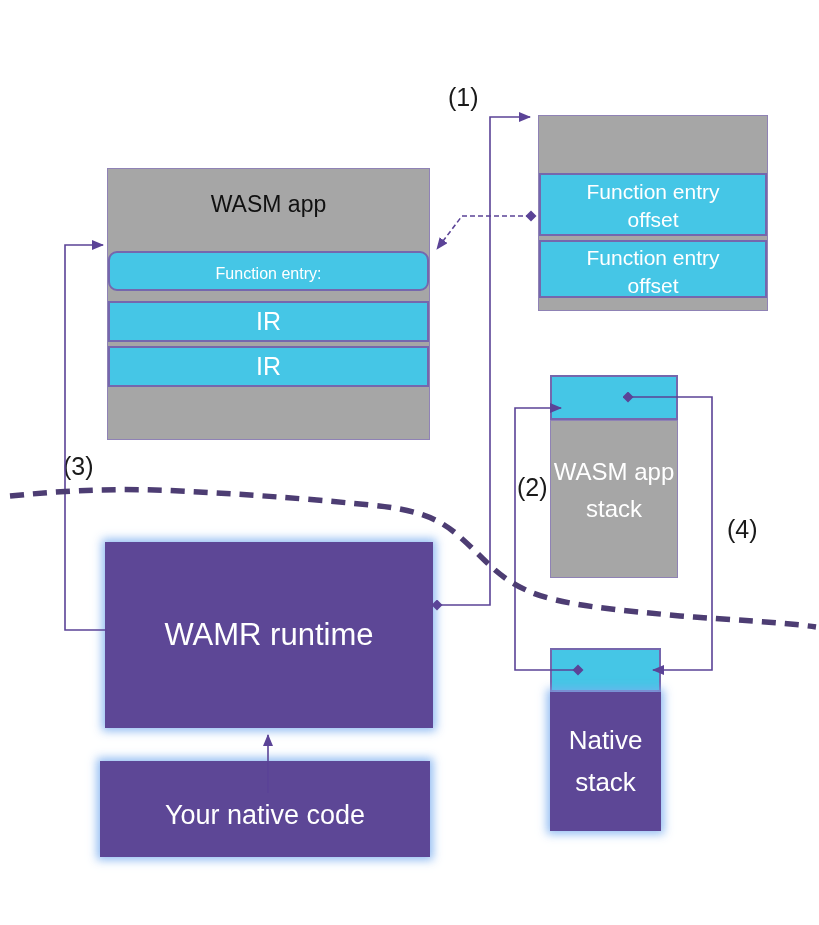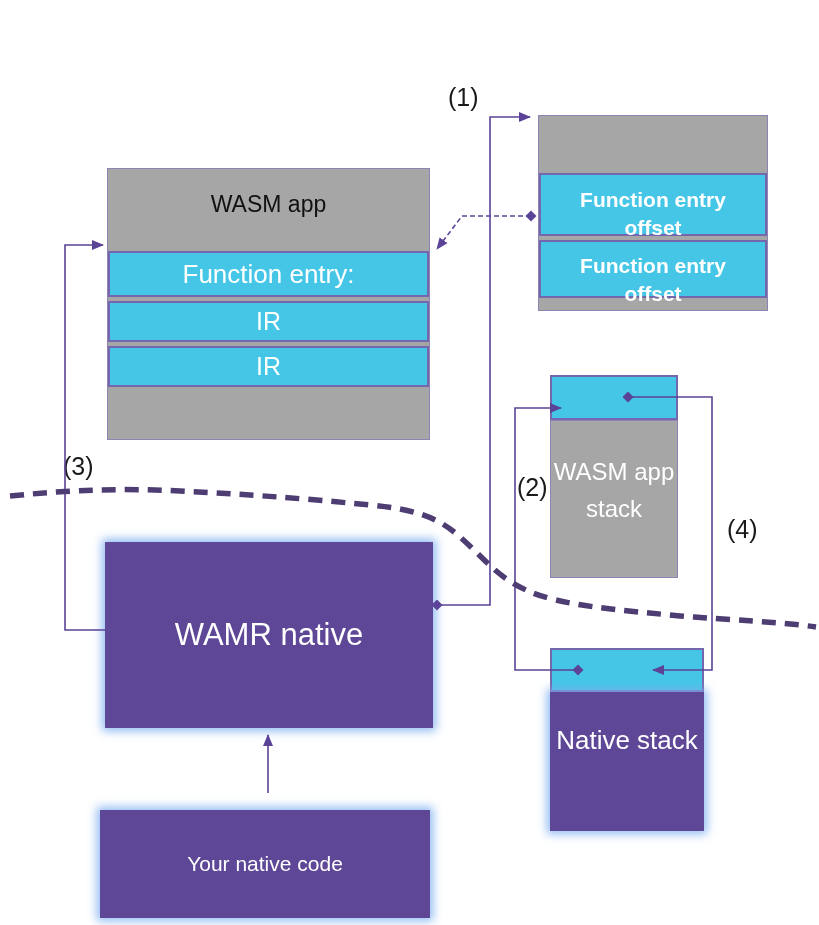--- a/index.html
+++ b/index.html
@@ -20,44 +20,44 @@
   .purple-box{
     background:#5d4796;box-sizing:border-box;
     box-shadow:0 0 9px 3px rgba(125,175,240,0.85);
     color:#ffffff;text-align:center;
   }
   .white-center{color:#ffffff;text-align:center;}
 
   
   #wasm-app{left:107px;top:168px;width:323px;height:272px;}
   #wasm-app .hdr{position:absolute;top:22px;left:0;width:100%;text-align:center;font-size:23px;color:#111;}
-  #row-fn-entry{top:82px;height:46px;font-size:26px;line-height:42px;}
+  #row-fn-entry{top:82px;height:40px;font-size:16px;line-height:42px;border-radius:9px;}
   #row-ir1{top:132px;height:41px;font-size:25px;line-height:37px;}
   #row-ir2{top:177px;height:41px;font-size:25px;line-height:37px;}
 
   
   #fit-title{left:578px;top:28px;width:160px;}
   #fit-box{left:538px;top:115px;width:230px;height:196px;}
   #fit-row1{top:57px;height:63px;font-size:21px;line-height:1.35;padding-top:3px;}
   #fit-row2{top:124px;height:58px;font-size:21px;line-height:1.35;padding-top:2px;}
-  .fit-row-text{width:170px;margin:8px auto;font-weight:bold;}
+  .fit-row-text{width:170px;margin:0 auto;}
 
   
   #wasm-stack{left:550px;top:375px;width:128px;height:203px;}
   #wasm-stack .bar{position:absolute;top:0;height:45px;}
   #wasm-stack .body{position:absolute;left:0;top:45px;width:100%;height:158px;background:#a6a6a6;border:1px solid #8f82b5;box-sizing:border-box;font-size:24px;line-height:1.55;padding-top:32px;}
 
   
-  #native-stack{left:550px;top:648px;width:154px;height:183px;border-radius:19px;}
+  #native-stack{left:550px;top:648px;width:111px;height:183px;border-radius:19px;}
   #native-stack .bar{position:absolute;top:0;height:44px;}
   #native-stack .body{position:absolute;left:0;top:44px;width:100%;height:139px;font-size:26px;line-height:1.6;padding-top:28px;box-shadow:0 0 9px 3px rgba(125,175,240,0.85);background:#5d4796;box-sizing:border-box;}
 
   
   #wamr-box{left:105px;top:542px;width:328px;height:186px;font-size:31px;line-height:186px;}
-  #native-code-box{left:100px;top:810px;width:330px;height:108px;font-size:21px;line-height:108px;}
+  #native-code-box{left:100px;top:761px;width:330px;height:96px;font-size:27px;line-height:108px;}
 
   #label-1{left:448px;top:83px;}
   #label-2{left:517px;top:473px;}
   #label-3{left:63px;top:452px;}
   #label-4{left:727px;top:515px;}
 
   svg.overlay{position:absolute;left:0;top:0;width:819px;height:925px;pointer-events:none;}
   .conn{fill:none;stroke:#5b4397;stroke-width:1.6;}
   .conn-dashed{fill:none;stroke:#5b4397;stroke-width:1.6;stroke-dasharray:5 3;}
   .divider{fill:none;stroke:#4d3d73;stroke-width:5.5;stroke-dasharray:14 9;}
@@ -92,21 +92,21 @@
   <div id="wasm-stack" class="abs">
     <div class="cyan-row bar"></div>
     <div class="body white-center">WASM app stack</div>
   </div>
 
   <div id="native-stack" class="abs">
     <div class="cyan-row bar"></div>
     <div class="body white-center">Native stack</div>
   </div>
 
-  <div id="wamr-box" class="abs purple-box">WAMR native</div>
+  <div id="wamr-box" class="abs purple-box">WAMR runtime</div>
 
   <div id="native-code-box" class="abs purple-box">Your native code</div>
 
   <svg class="overlay" viewBox="0 0 819 925" xmlns="http://www.w3.org/2000/svg">
     <defs>
       <marker id="arrow" markerUnits="userSpaceOnUse" markerWidth="13" markerHeight="11" refX="11" refY="5" orient="auto">
         <path d="M0,0 L12,5 L0,10 z" fill="#5b4397"></path>
       </marker>
       <marker id="diamond" markerUnits="userSpaceOnUse" markerWidth="12" markerHeight="12" refX="5.5" refY="5.5" orient="auto">
         <path d="M5.5,0 L11,5.5 L5.5,11 L0,5.5 z" fill="#5b4397"></path>

